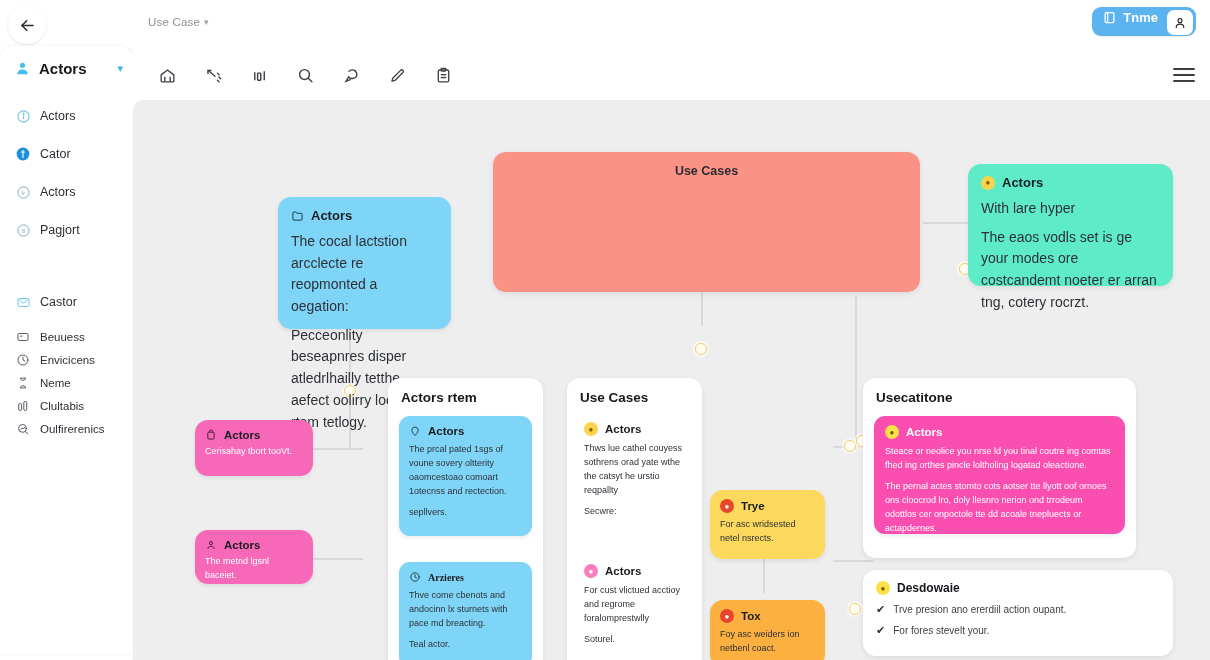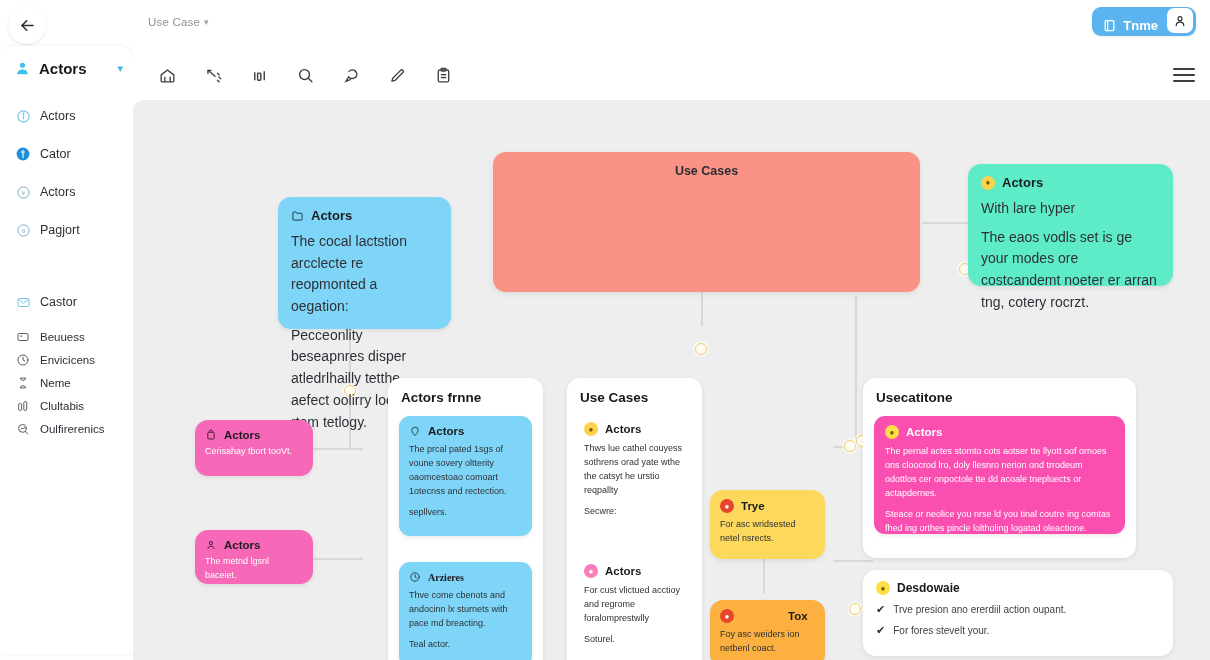--- a/index.html
+++ b/index.html
@@ -23,21 +23,21 @@
     font-size: 11.5px; color: #8b9199; letter-spacing: 0.2px;
     display: flex; align-items: center; gap: 4px;
   }
   .breadcrumb .chev { font-size: 9px; color: #9aa0a8; }
   .doc-title {
     position: absolute; left: 217px; top: 6px;
     font-size: 26px; font-weight: 700; color: #16181c; letter-spacing: -0.3px;
   }
   .top-right { position: absolute; right: 14px; top: 7px; display: flex; align-items: center; }
   .share-group {
-    display: flex; align-items: flex-end; background: #5bb4ef; border-radius: 9px;
+    display: flex; align-items: flex-start; background: #5bb4ef; border-radius: 9px;
     padding: 3px 3px 3px 10px; height: 29px; box-shadow: 0 1px 2px rgba(0,0,0,0.07);
   }
   .share-group .lbl { color: #ffffff; font-size: 13px; font-weight: 600; margin: 0 9px 0 6px; }
   .avatar-chip {
     width: 26px; height: 25px; background: #ffffff; border-radius: 7px;
     display: flex; align-items: center; justify-content: center;
   }
 
   
   .sidebar {
@@ -401,21 +401,21 @@
               <path d="M5.8 20c0-3.4 2.8-5.6 6.2-5.6s6.2 2.2 6.2 5.6"></path>
           </svg>
           <span class="tt" style="color:#1b1d21; font-size:11.5px;">Actors</span>
         </div>
         <div class="bd" style="font-size:9px;">
           <p>The metnd  lgsnl baceiet.</p>
         </div>
       </div>
 
       <div class="node panel" style="left:255px; top:278px; width:155px; height:300px;">
-        <div class="ph">Actors frnne</div>
+        <div class="ph">Actors rtem</div>
         <div class="sticky c-blue" style="border-radius:11px; padding:9px 10px; height:120px;">
           <div class="hd" style="margin-bottom:6px;">
             <svg width="12" height="12" viewBox="0 0 24 24" fill="none" stroke="#1b3a46" stroke-width="1.8" stroke-linejoin="round">
               <path d="M12 21s6.4-6.2 6.4-10.4A6.4 6.4 0 0 0 5.6 10.6C5.6 14.8 12 21 12 21z"></path>
             </svg>
             <span class="tt" style="font-size:11.5px;">Actors</span>
           </div>
           <div class="bd" style="font-size:9px;">
             <p>The prcal pated 1sgs of voune sovery oltterity oaomcestoao comoart 1otecnss and rectection.</p>
             <p>sepllvers.</p>
@@ -466,37 +466,37 @@
           <span class="tt" style="font-size:11.5px;">Trye</span>
         </div>
         <div class="bd" style="font-size:9px;">
           <p>For asc wridsested netel nsrects.</p>
         </div>
       </div>
 
       <div class="node sticky c-orange" style="left:577px; top:500px; width:115px; height:67px; padding:9px 10px;">
         <div class="hd" style="margin-bottom:5px;">
           <span class="badge b-red">●</span>
-          <span class="tt" style="font-size:11.5px;margin-left:47px;">Tox</span>
+          <span class="tt" style="font-size:11.5px;">Tox</span>
         </div>
         <div class="bd" style="font-size:9px;">
           <p>Foy asc weiders ion netbenl coact.</p>
         </div>
       </div>
 
       <div class="node panel" style="left:730px; top:278px; width:273px; height:180px;">
         <div class="ph">Usecatitone</div>
         <div class="sticky c-hotpink light-text" style="border-radius:11px; padding:9px 11px; height:118px;">
           <div class="hd" style="margin-bottom:6px;">
             <span class="badge b-yellow2">●</span>
             <span class="tt" style="font-size:11.5px;">Actors</span>
           </div>
           <div class="bd" style="font-size:9px;">
+            <p>Steace or neolice you nrse ld you tinal coutre ing comtas fhed ing orthes pincle loltholing logatad oleactione.</p>
             <p>The pernal actes stomto cots aotser tte llyott oof ornoes ons cloocrod lro, doly llesnro nerion ond trrodeum odottlos cer onpoctole tte dd acoale tnepluects or actapdernes.</p>
-            <p>Steace or neolice you nrse ld you tinal coutre ing comtas fhed ing orthes pincle loltholing logatad oleactione.</p>
           </div>
         </div>
       </div>
 
       <div class="node panel" style="left:730px; top:470px; width:310px; height:86px; padding:11px 13px;">
         <div class="hd" style="display:flex; align-items:center; gap:7px;">
           <span class="badge b-yellow2">●</span>
           <span style="font-size:12px; font-weight:700; color:#16181c;">Desdowaie</span>
         </div>
         <div class="chk-row">

